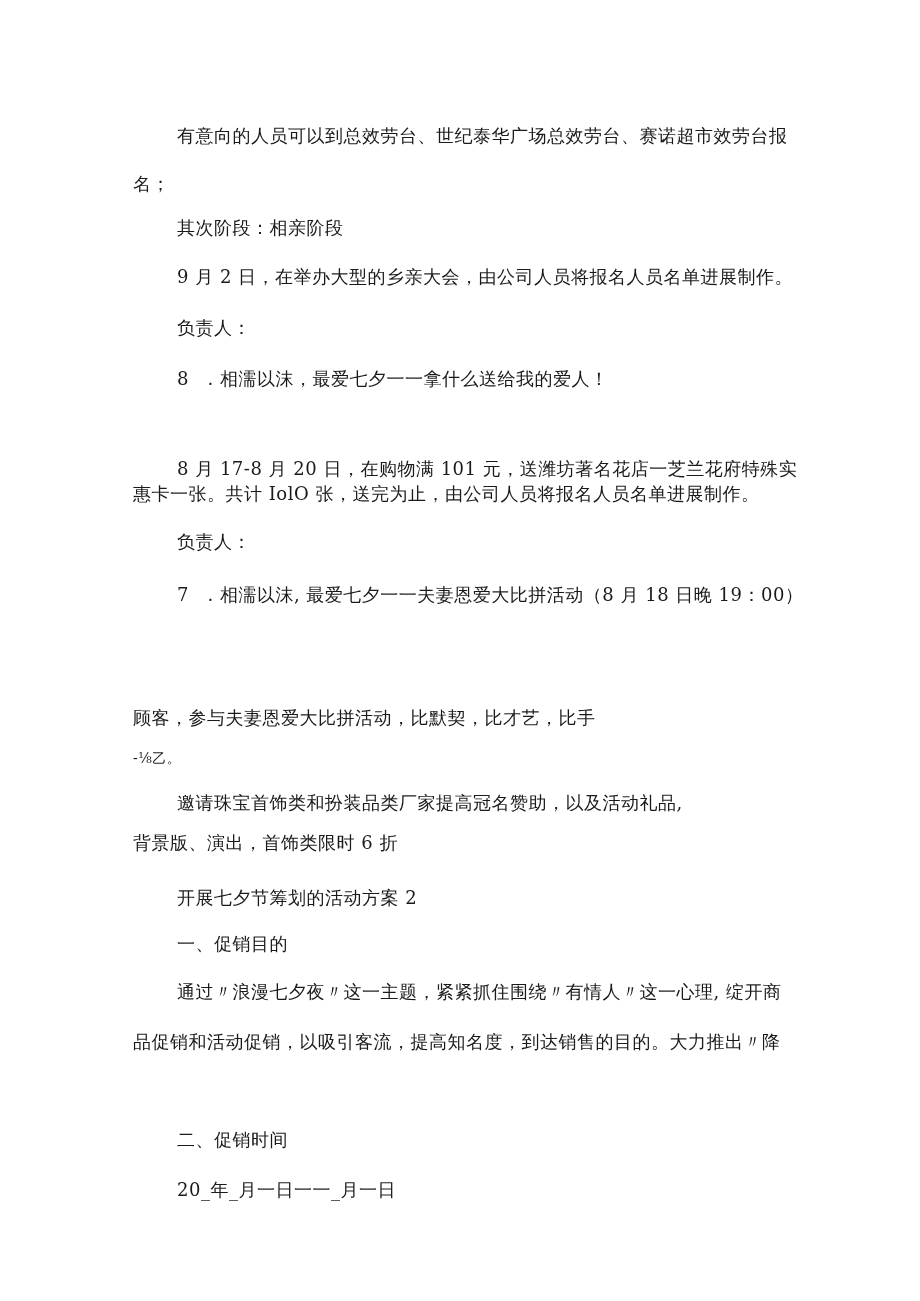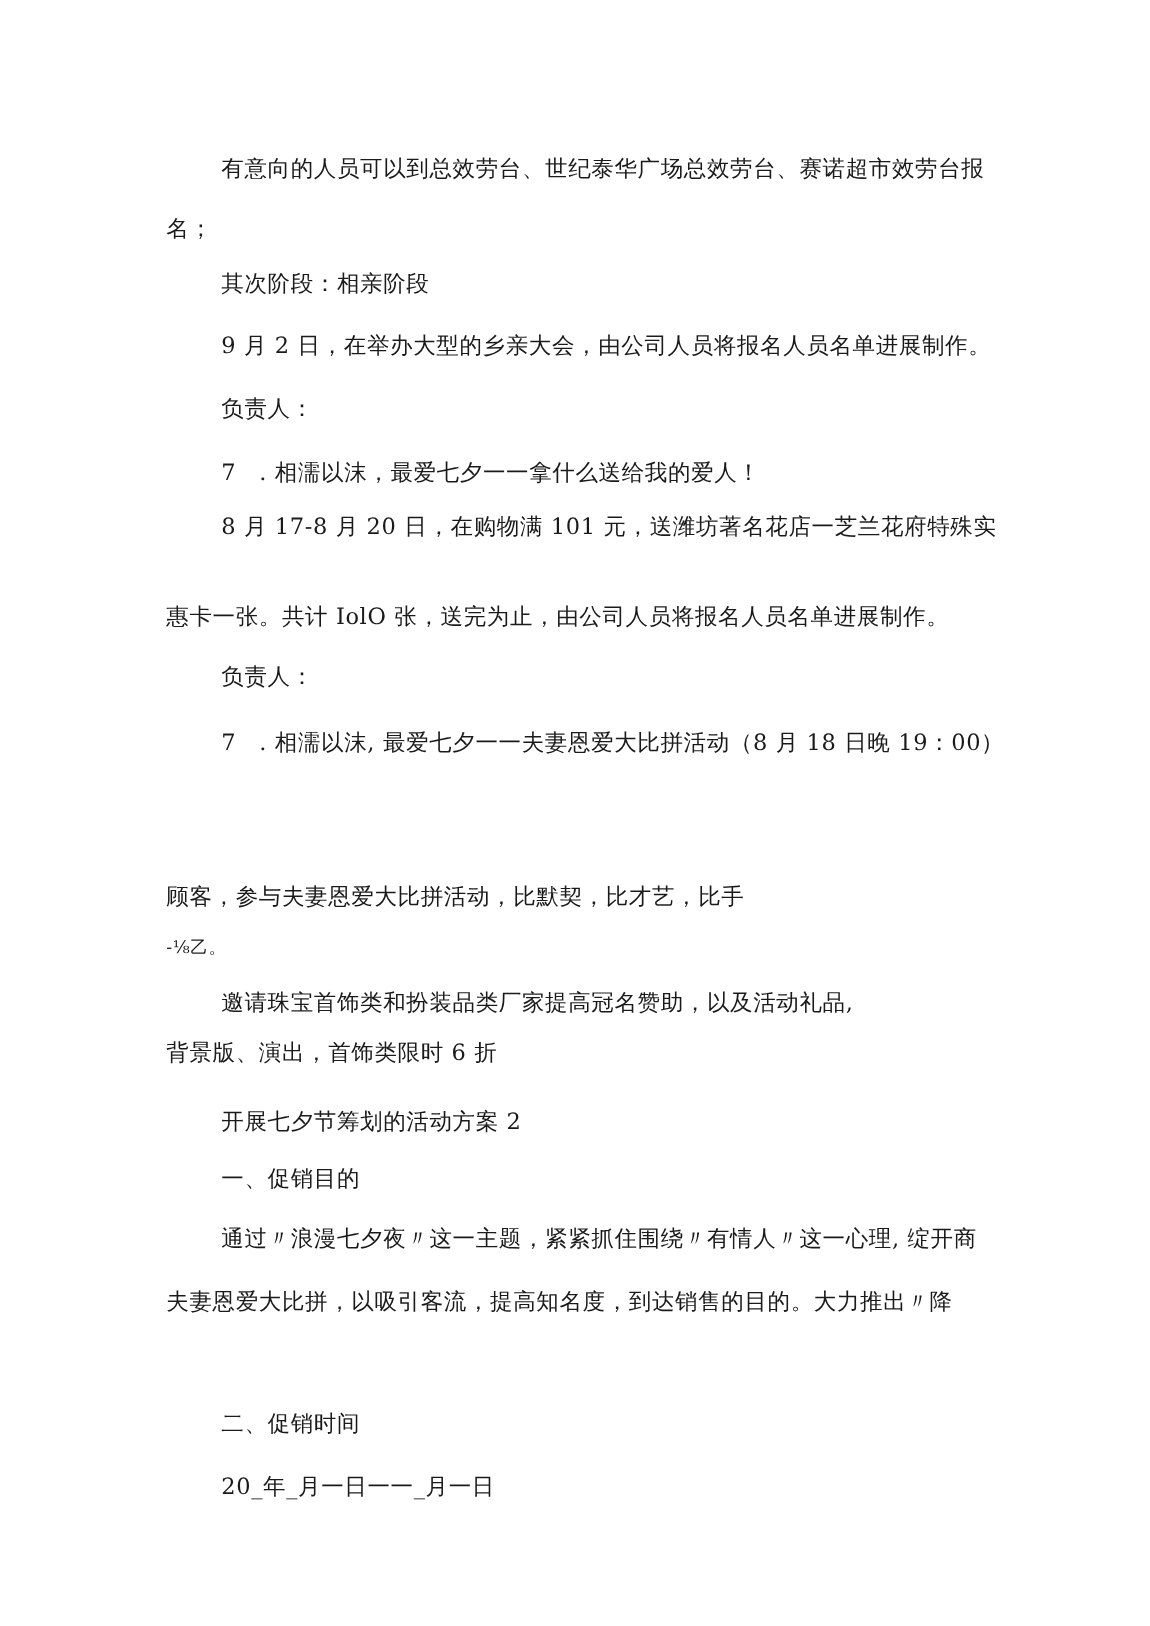--- a/index.html
+++ b/index.html
@@ -36,28 +36,28 @@
   </style>
 </head>
 <body>
 
 <div class="page">
   <div class="line indent" style="top:124px">有意向的人员可以到总效劳台、世纪泰华广场总效劳台、赛诺超市效劳台报</div>
   <div class="line flush" style="top:172px">名；</div>
   <div class="line indent" style="top:216px">其次阶段：相亲阶段</div>
   <div class="line indent" style="top:265px">9 月 2 日，在举办大型的乡亲大会，由公司人员将报名人员名单进展制作。</div>
   <div class="line indent" style="top:316px">负责人：</div>
-  <div class="line indent" style="top:367px">7　. 相濡以沫，最爱七夕一一拿什么送给我的爱人！</div>
-  <div class="line indent" style="top:410px">8 月 17-8 月 20 日，在购物满 101 元，送潍坊著名花店一芝兰花府特殊实</div>
+  <div class="line indent" style="top:367px">8　. 相濡以沫，最爱七夕一一拿什么送给我的爱人！</div>
+  <div class="line indent" style="top:457px">8 月 17-8 月 20 日，在购物满 101 元，送潍坊著名花店一芝兰花府特殊实</div>
   <div class="line flush" style="top:482px">惠卡一张。共计 IolO 张，送完为止，由公司人员将报名人员名单进展制作。</div>
   <div class="line indent" style="top:530px">负责人：</div>
   <div class="line indent" style="top:583px">7　. 相濡以沫, 最爱七夕一一夫妻恩爱大比拼活动（8 月 18 日晚 19：00）</div>
   <div class="line flush" style="top:706px">顾客，参与夫妻恩爱大比拼活动，比默契，比才艺，比手</div>
   <div class="line flush" style="top:746px; font-size:14px;">-⅛乙。</div>
   <div class="line indent" style="top:791px">邀请珠宝首饰类和扮装品类厂家提高冠名赞助，以及活动礼品,</div>
   <div class="line flush" style="top:831px">背景版、演出，首饰类限时 6 折</div>
   <div class="line indent" style="top:886px">开展七夕节筹划的活动方案 2</div>
   <div class="line indent" style="top:932px">一、促销目的</div>
   <div class="line indent" style="top:980px">通过〃浪漫七夕夜〃这一主题，紧紧抓住围绕〃有情人〃这一心理, 绽开商</div>
-  <div class="line flush" style="top:1030px">夫妻恩爱大比拼，以吸引客流，提高知名度，到达销售的目的。大力推出〃降</div>
+  <div class="line flush" style="top:1030px">品促销和活动促销，以吸引客流，提高知名度，到达销售的目的。大力推出〃降</div>
   <div class="line indent" style="top:1128px">二、促销时间</div>
   <div class="line indent" style="top:1178px">20_年_月一日一一_月一日</div>
 </div>
 
 </body></html>

